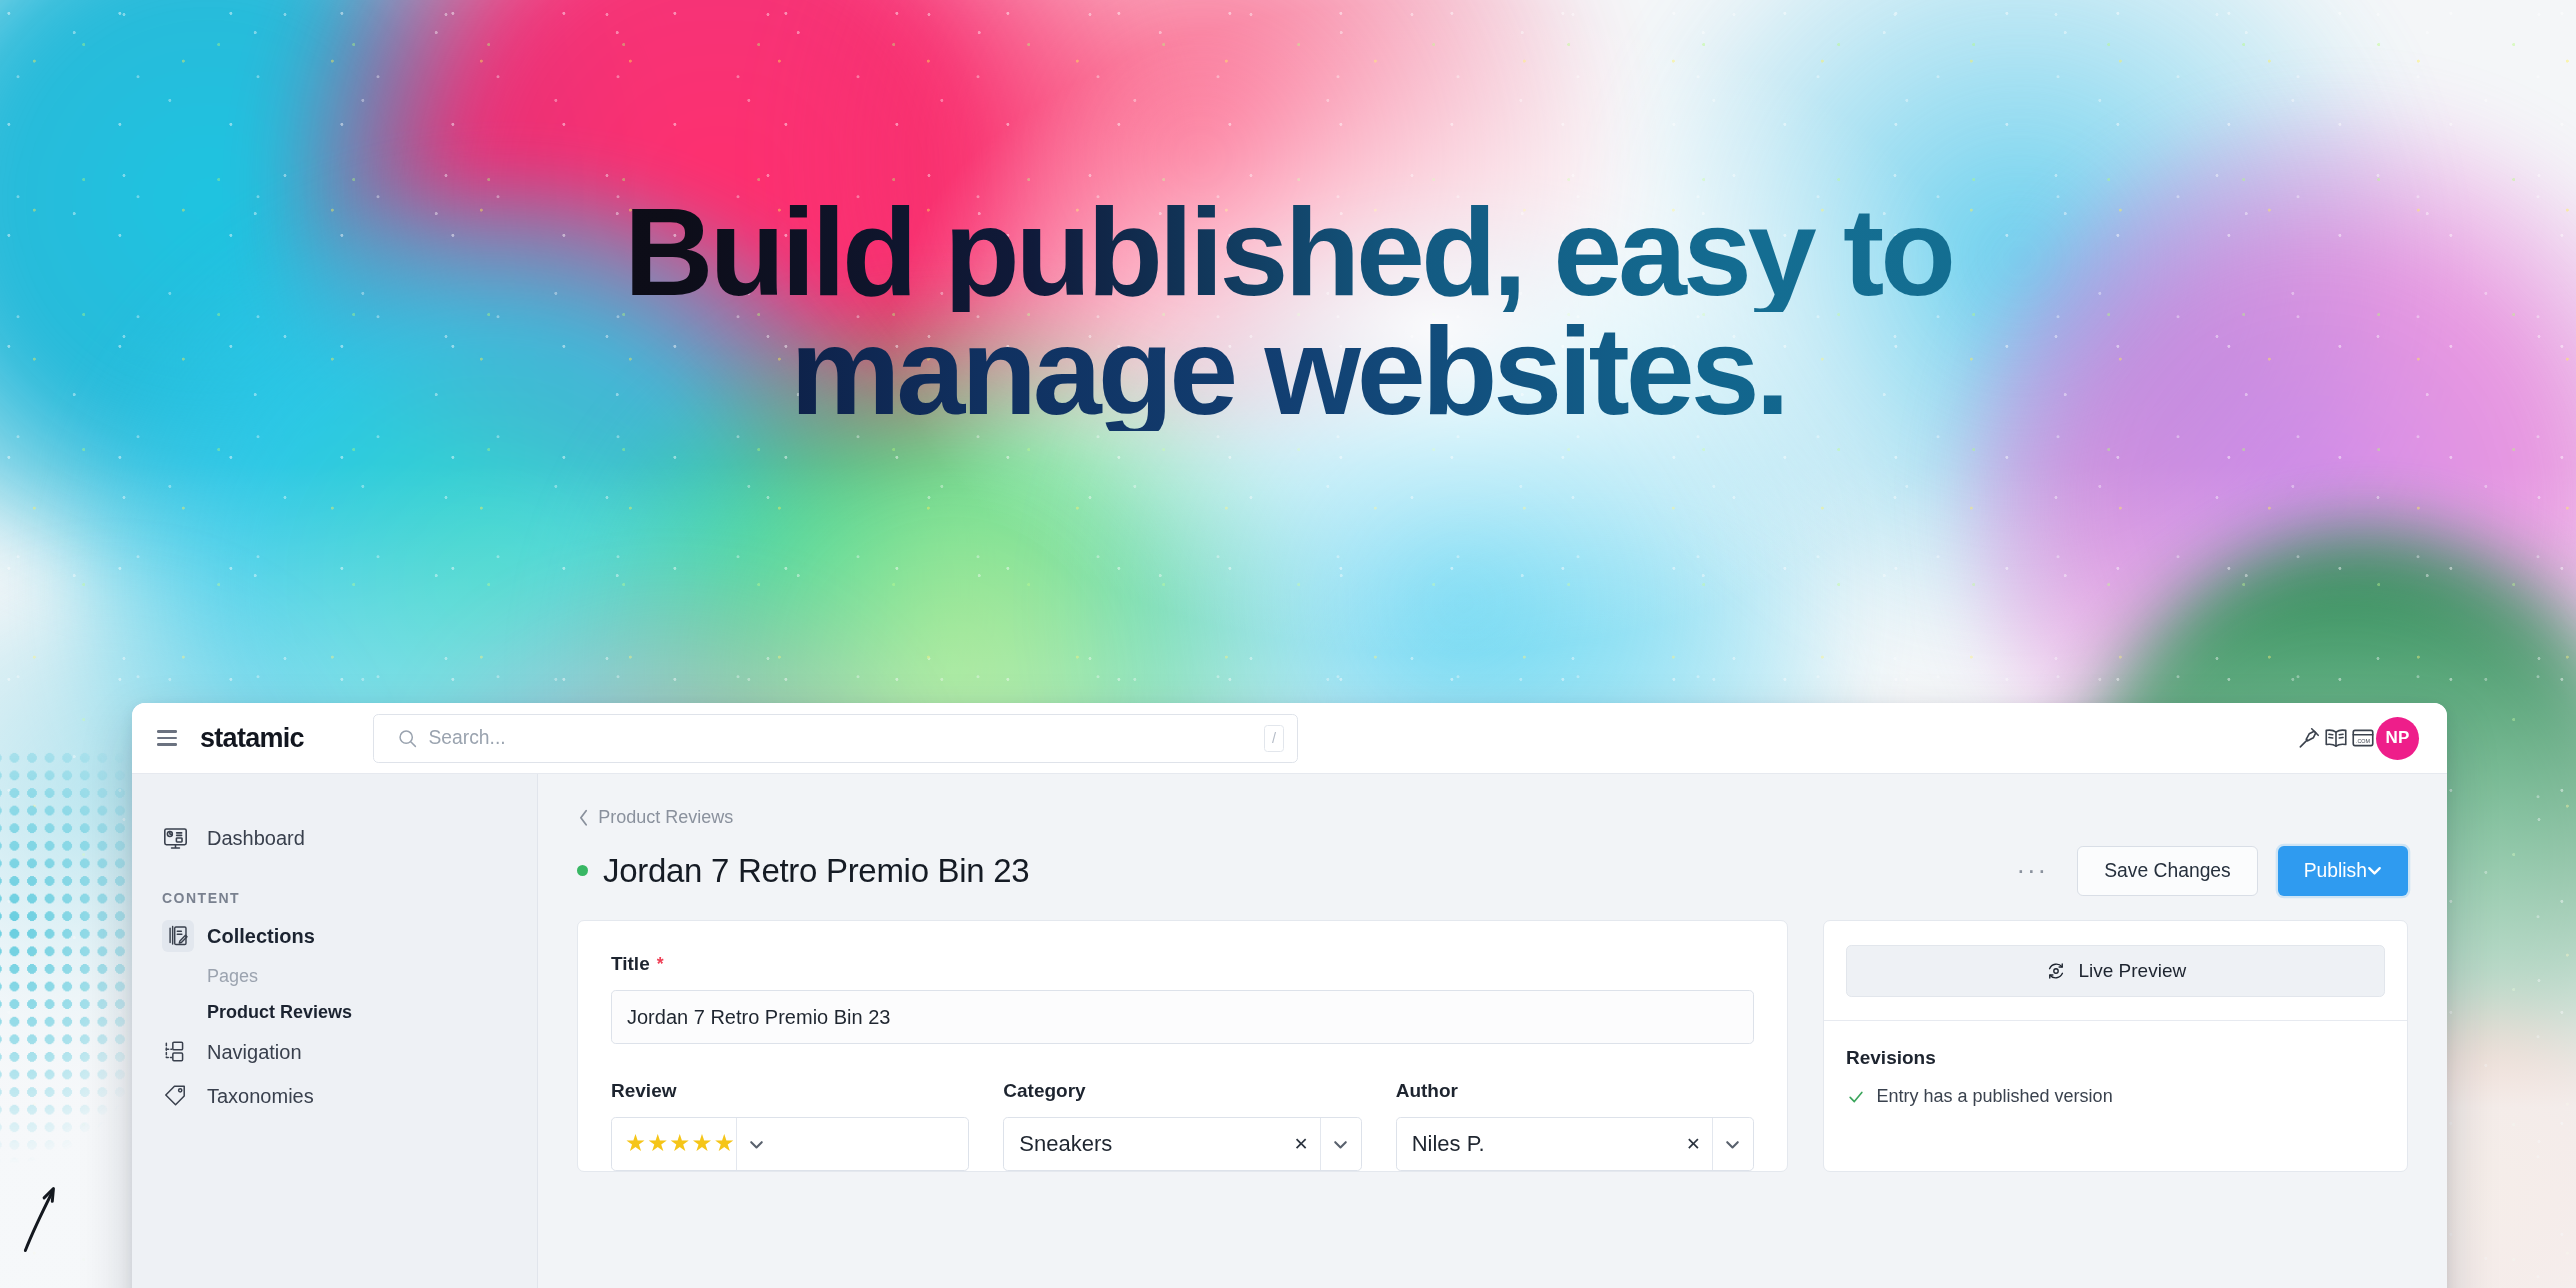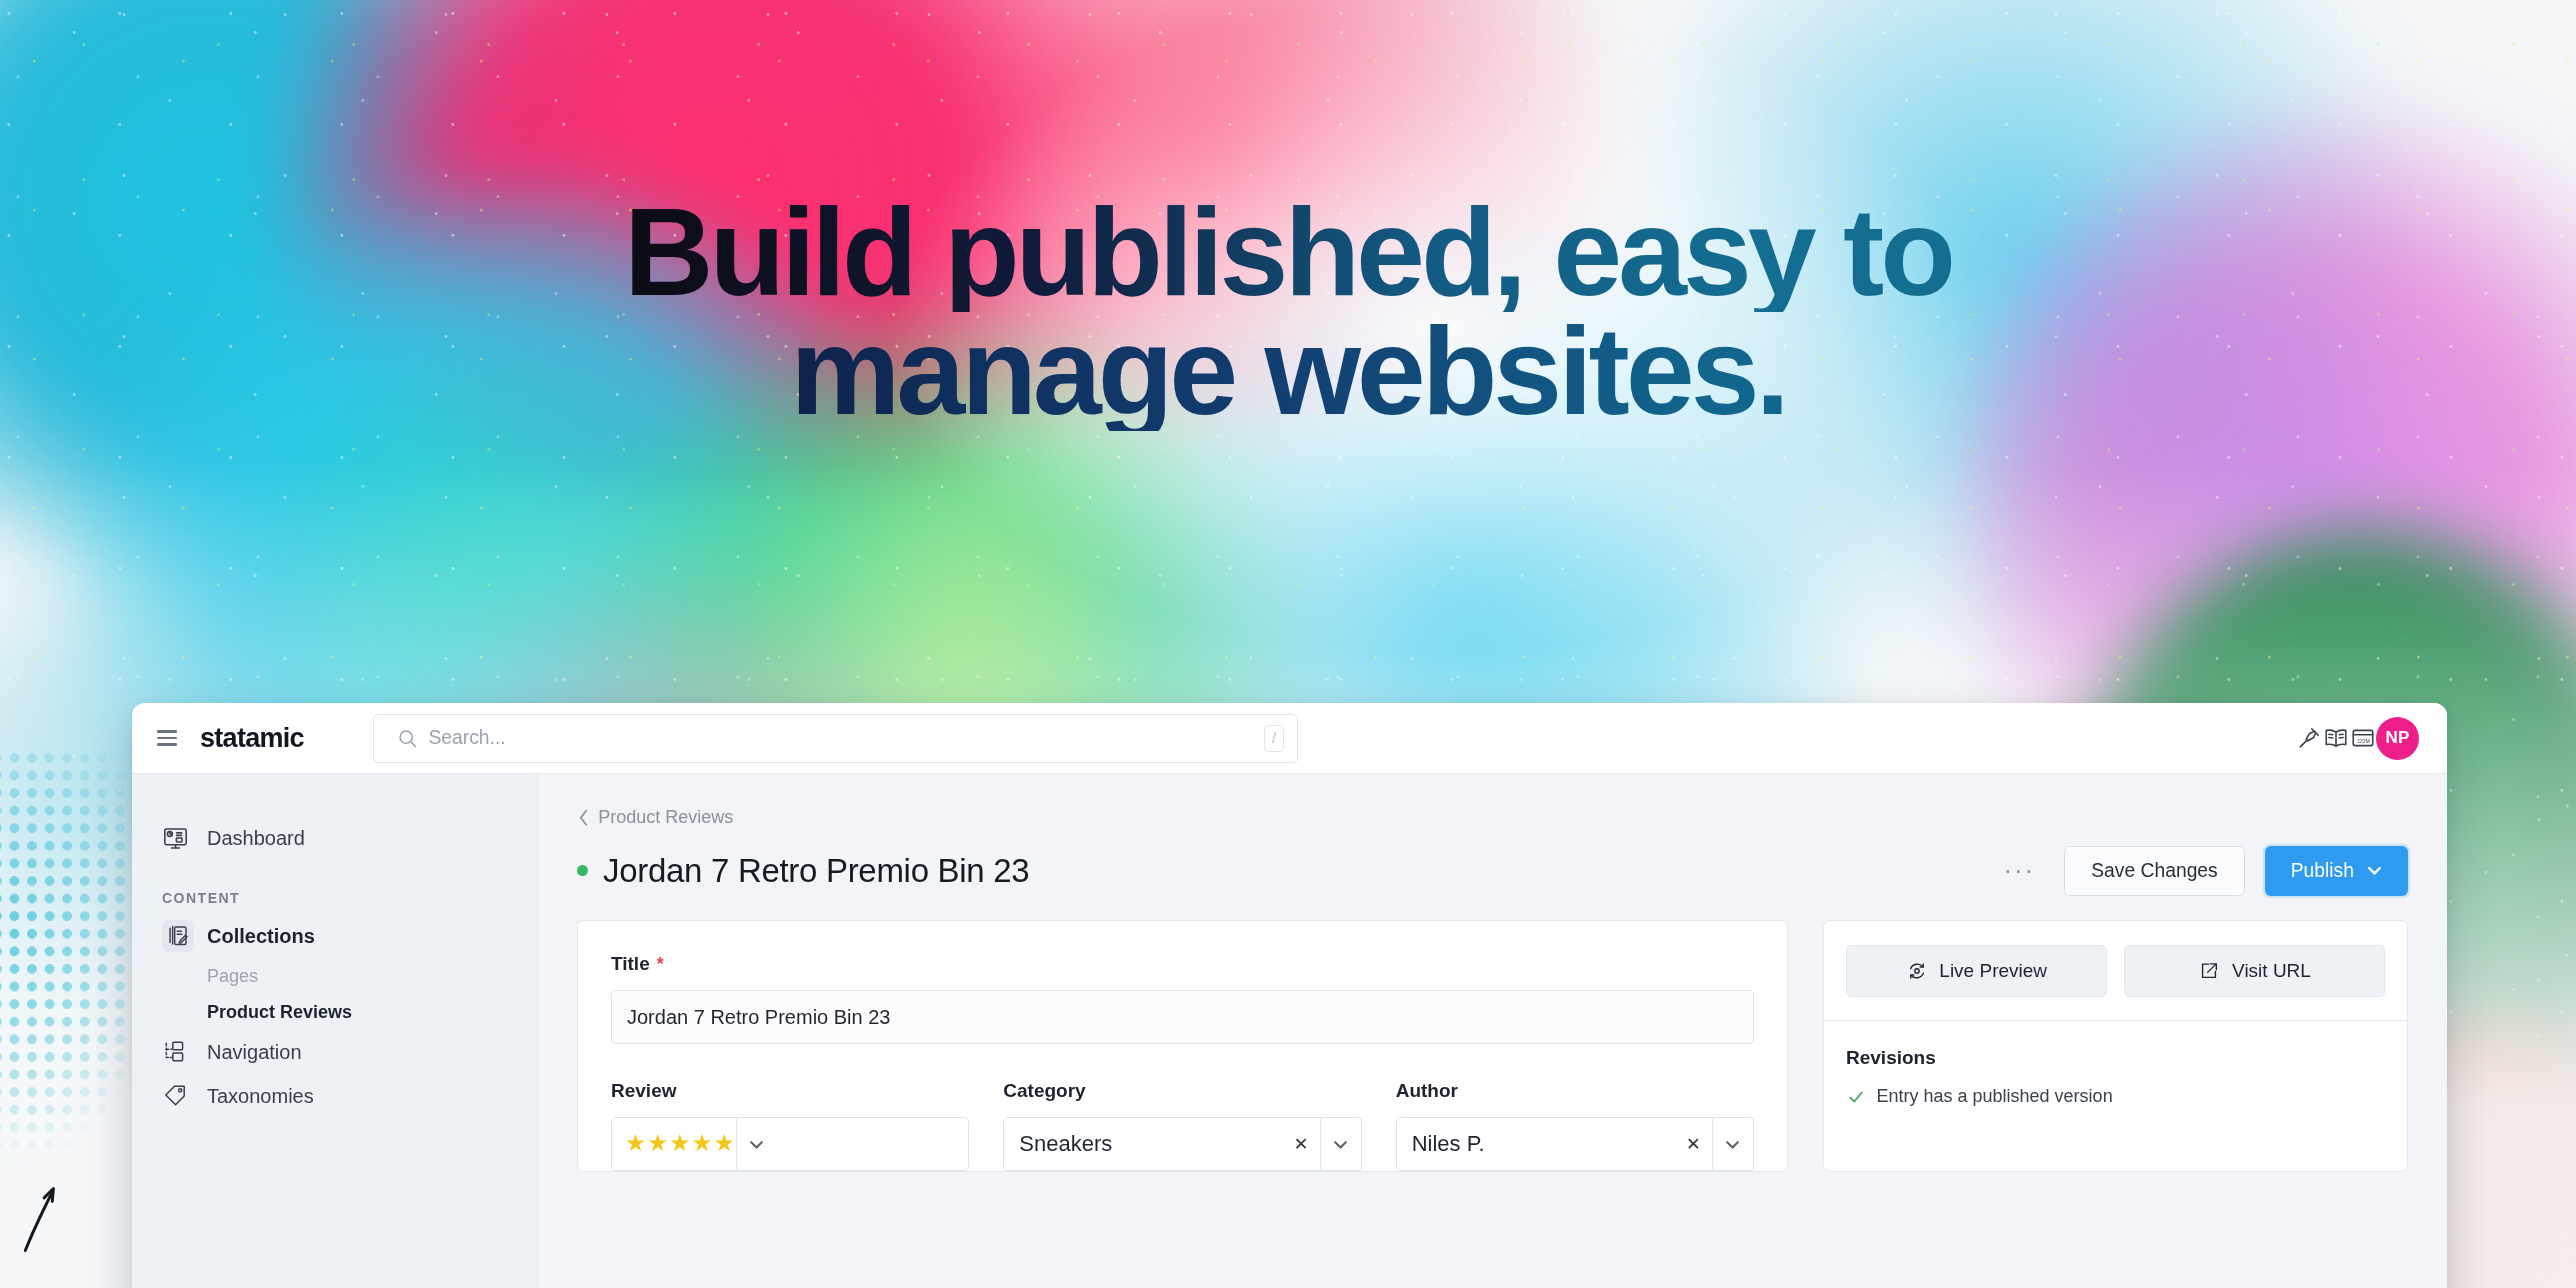--- a/index.html
+++ b/index.html
@@ -199,21 +199,21 @@
     font-size: 33px; font-weight: 400; color: #151b24; letter-spacing:-0.3px;
   }
   .status-dot { width: 11px; height: 11px; border-radius:50%; background:#38b764; }
   .head-actions { margin-left:auto; display:flex; align-items:center; gap: 20px; }
   .dots-btn { color:#8a919d; font-size: 26px; letter-spacing: 1.8px; line-height: 0.4; cursor:pointer; padding: 0 9.4px;}
   .btn {
     height: 50px; border-radius: 5.9px; display:flex; align-items:center; justify-content:center;
     font-size: 19.3px; cursor:pointer; white-space: nowrap;
   }
   .btn-default { background:#fbfcfd; border:0.6px solid #d9dee6; color:#26303d; padding: 12px 26px; }
-  .btn-primary { background:#2f9bf0; color:#fff; padding: 0 26px; gap: 13px; box-shadow: 0 0 0 2.3px rgba(47,155,240,.18); }
+  .btn-primary { background:#2f9bf0; color:#fff; padding: 0 26px; box-shadow: 0 0 0 2.3px rgba(47,155,240,.18); }
 
   .cols { display:flex; gap: 35px; margin-top: 24.6px; }
   .card {
     background: #fff; border:0.6px solid #e4e8ee; border-radius: 7px;
   }
   .card-main { flex: 1; padding: 32px 33px 0 33px; min-width: 0; }
   .field-label {
     font-size: 19px; color:#1d242f; font-weight: 700; display:flex; align-items:center; gap:7px;
   }
   .req { color:#ef4056; font-size: 17.6px; }
@@ -473,28 +473,20 @@
             <div class="side-btn">
               <svg width="22" height="22" viewBox="0 0 24 24" fill="none" stroke="#1d242f" stroke-width="1.5" stroke-linecap="round" stroke-linejoin="round">
                 <circle cx="12" cy="12" r="2.4"></circle>
                 <path d="M5 9.5 A8 8 0 0 1 18.5 7.4"></path>
                 <path d="M19 14.5 A8 8 0 0 1 5.5 16.6"></path>
                 <path d="M18.8 4.4 L18.8 7.8 L15.4 7.6"></path>
                 <path d="M5.2 19.6 L5.2 16.2 L8.6 16.4"></path>
               </svg>
               <span>Live Preview</span>
             </div>
-            <div class="side-btn">
-              <svg width="22" height="22" viewBox="0 0 24 24" fill="none" stroke="#1d242f" stroke-width="1.5" stroke-linecap="round" stroke-linejoin="round">
-                <path d="M11.5 4.5 L5 4.5 L5 19 L19 19 L19 12.5"></path>
-                <path d="M10.5 13.5 L19.5 4.5"></path>
-                <path d="M13.5 4.2 L20 4.2 L20 10.7"></path>
-              </svg>
-              <span>Visit URL</span>
-            </div>
           </div>
 
           <div class="side-sep"></div>
 
           <div class="side-section">
             <div class="side-title">Revisions</div>
             <div class="side-line">
               <svg width="20" height="20" viewBox="0 0 24 24" fill="none">
                 <path d="M5 12.5 L10 17.5 L19 6.5" stroke="#3ba55c" stroke-width="2" stroke-linecap="round" stroke-linejoin="round"></path>
               </svg>

